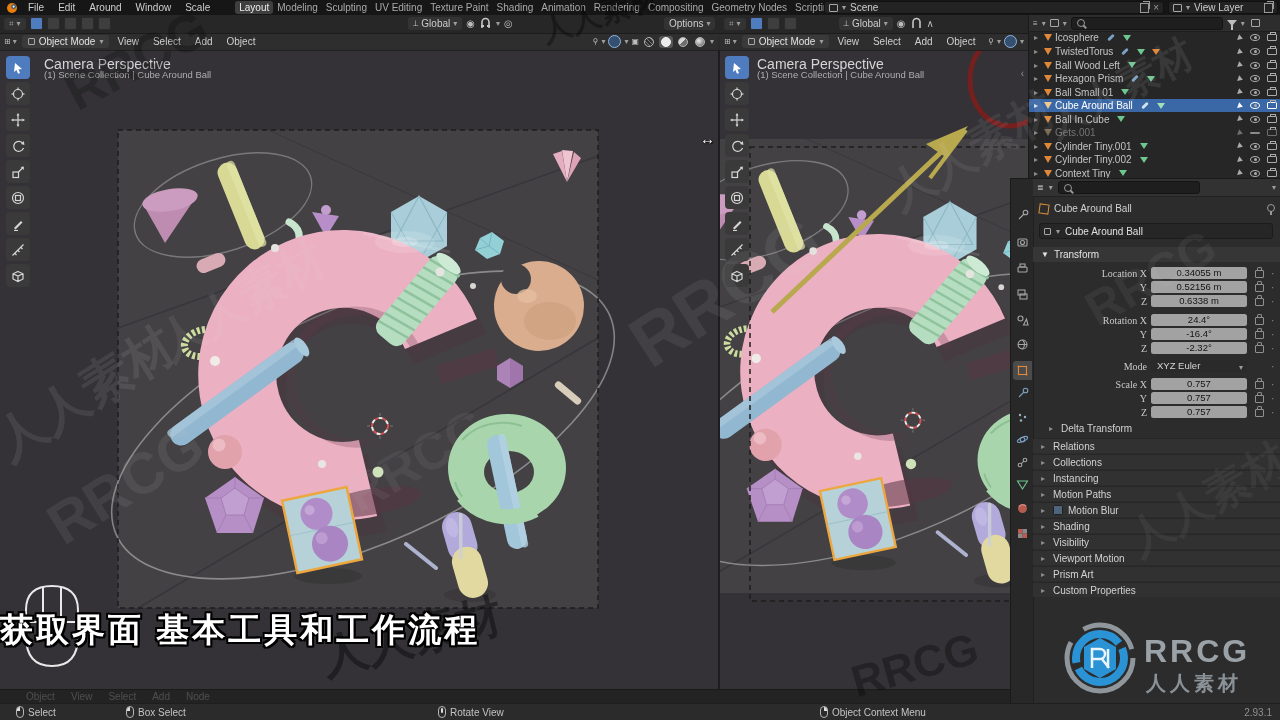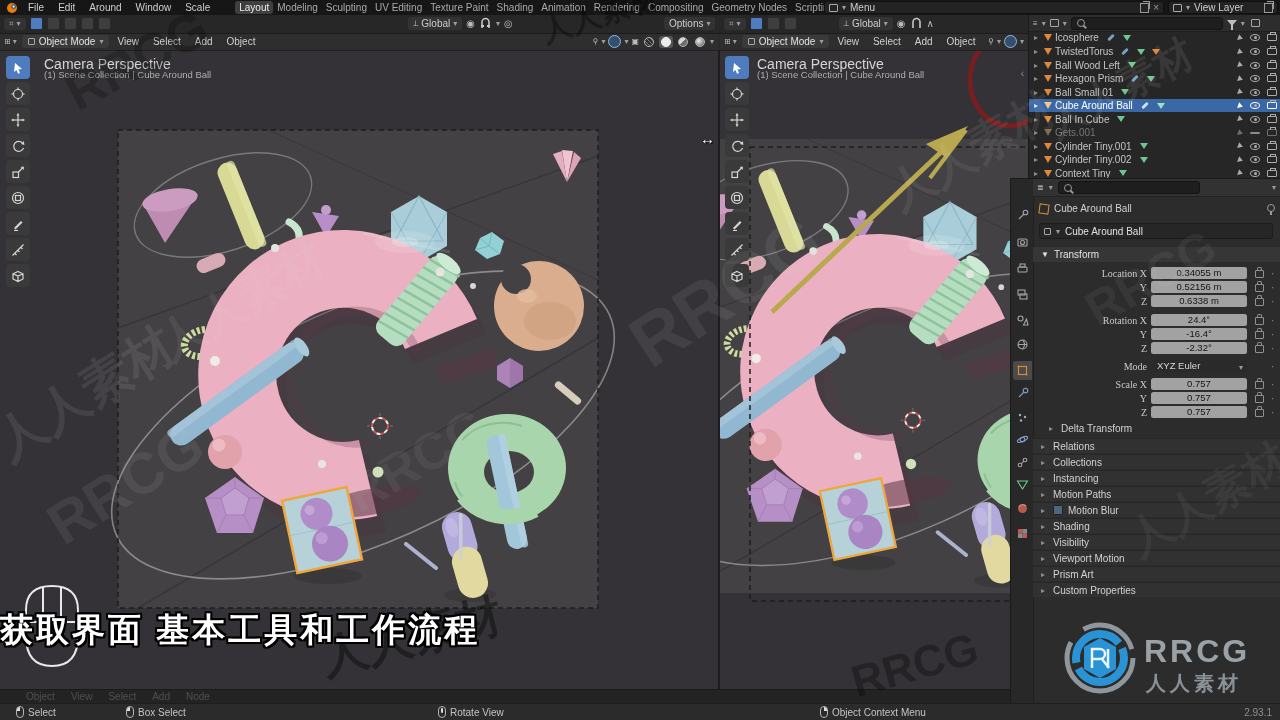--- a/index.html
+++ b/index.html
@@ -290,21 +290,21 @@
     <span class="tab">Rendering</span>
     <span class="tab">Compositing</span>
     <span class="tab">Geometry Nodes</span>
     <span class="tab">Scripting</span>
     <span class="tab">+</span>
   </div>
   <div class="scenesel">
     <div class="pillfield" style="width:330px">
       <span class="ic-box"></span>
           <span class="caret">▾</span>
-      <span>Menu</span>
+      <span>Scene</span>
       <span style="flex:1"></span>
       <span class="ic-copy"></span>
       <span style="color:#9a9a9a">×</span>
     </div>
     <div class="pillfield" style="width:100px">
       <span class="ic-box"></span>
           <span class="caret">▾</span>
       <span>View Layer</span>
       <span style="flex:1"></span>
       <span class="ic-copy"></span>

